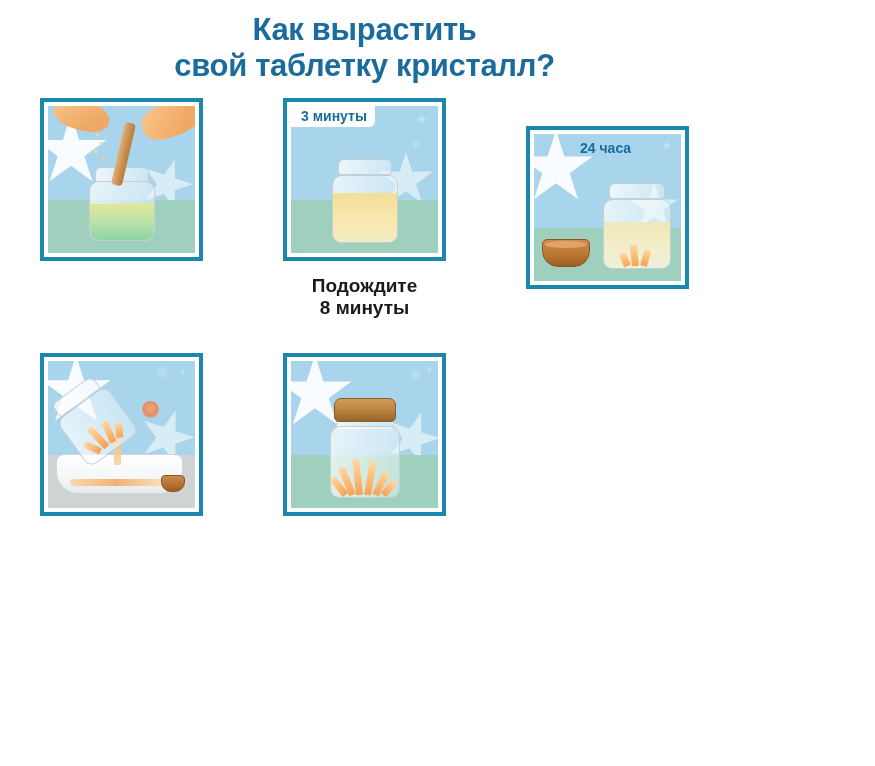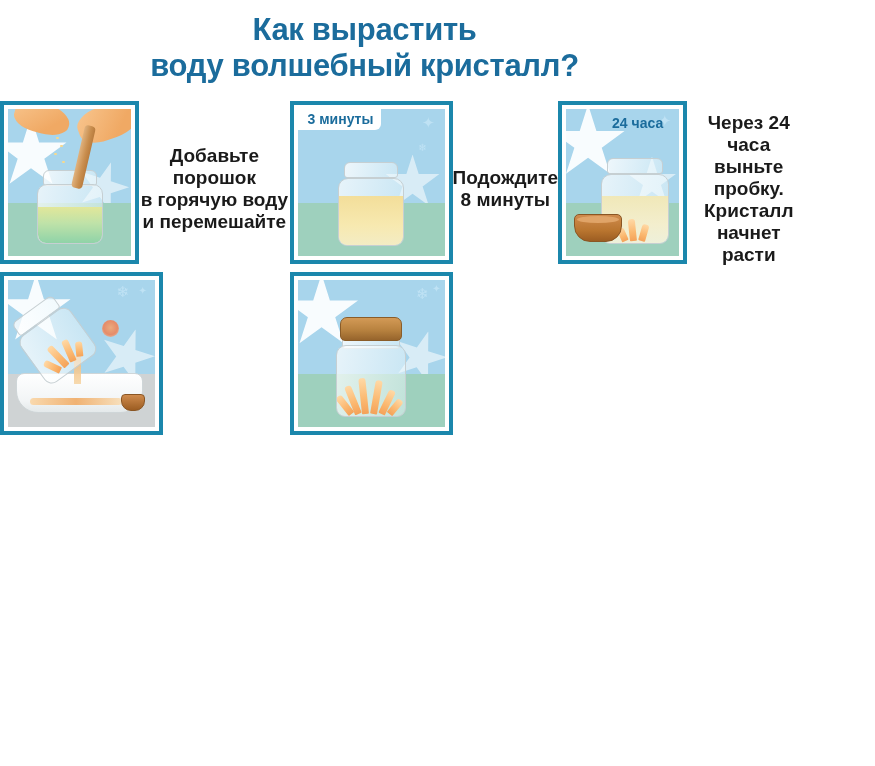--- a/index.html
+++ b/index.html
@@ -38,22 +38,22 @@
 
   
   .grid{
     position:relative;
     z-index:6;
     display:grid;
     grid-template-columns:repeat(3, 1fr);
     row-gap:6px;
     margin-top:14px;
   }
-  .cell{display:flex;flex-direction:row;align-items:center;}
-  .cell.r2{}
+  .cell{display:flex;flex-direction:column;align-items:center;}
+  .cell.r2{margin-top:28px;}
 
   
   .panel{
     width:163px;height:163px;
     border:4px solid #1b87ac;
     background:#ffffff;
     box-sizing:border-box;
     position:relative;
     overflow:hidden;
   }
@@ -246,21 +246,21 @@
     max-width:280px;
   }
 </style>
 </head>
 <body>
 
 <div class="page">
 
   <div class="title">
     <span>Как вырастить</span>
-    <span class="l2">воду волшебный кристалл?</span>
+    <span class="l2">свой таблетку кристалл?</span>
   </div>
 
 
   <div class="grid">
 
     <div class="cell">
       <div class="panel">
         <div class="scene">
           <div class="star" style="left:-14px;top:8px;width:74px;height:74px;"></div>
           <div class="star dim rot" style="right:2px;top:52px;width:52px;height:52px;"></div>
@@ -277,23 +277,20 @@
           <div class="stick" style="left:70px;top:16px;"></div>
 
           <div class="jar" style="bottom:12px;">
             <div class="neck"></div>
             <div class="body">
               <div class="liquid green"></div>
             </div>
           </div>
         </div>
       </div>
-      <div class="caption">Добавьте порошок
-в горячую воду
-и перемешайте</div>
     </div>
 
     <div class="cell">
       <div class="panel">
         <div class="scene">
           <div class="star dim" style="right:4px;top:46px;width:56px;height:56px;"></div>
           <div class="snow" style="right:10px;top:6px;">✦</div>
           <div class="snow sm" style="right:18px;top:34px;">❄</div>
           <div class="ground"></div>
 
@@ -330,24 +327,20 @@
                 <span style="left:18px;height:17px;transform:rotate(16deg);"></span>
               </div>
             </div>
           </div>
 
           <div class="cork-side" style="left:8px;bottom:14px;"></div>
 
           <div class="badge b2">24 часа</div>
         </div>
       </div>
-      <div class="caption">Через 24 часа
-выньте пробку.
-Кристалл начнет
-расти</div>
     </div>
 
     <div class="cell r2">
       <div class="panel">
         <div class="scene">
           <div class="star" style="left:-8px;top:-6px;width:72px;height:72px;"></div>
           <div class="star dim rot" style="right:0px;top:48px;width:56px;height:56px;"></div>
           <div class="snow" style="right:26px;top:4px;">❄</div>
           <div class="snow sm" style="right:8px;top:6px;">✦</div>
           <div class="sun" style="right:36px;top:40px;"></div>

